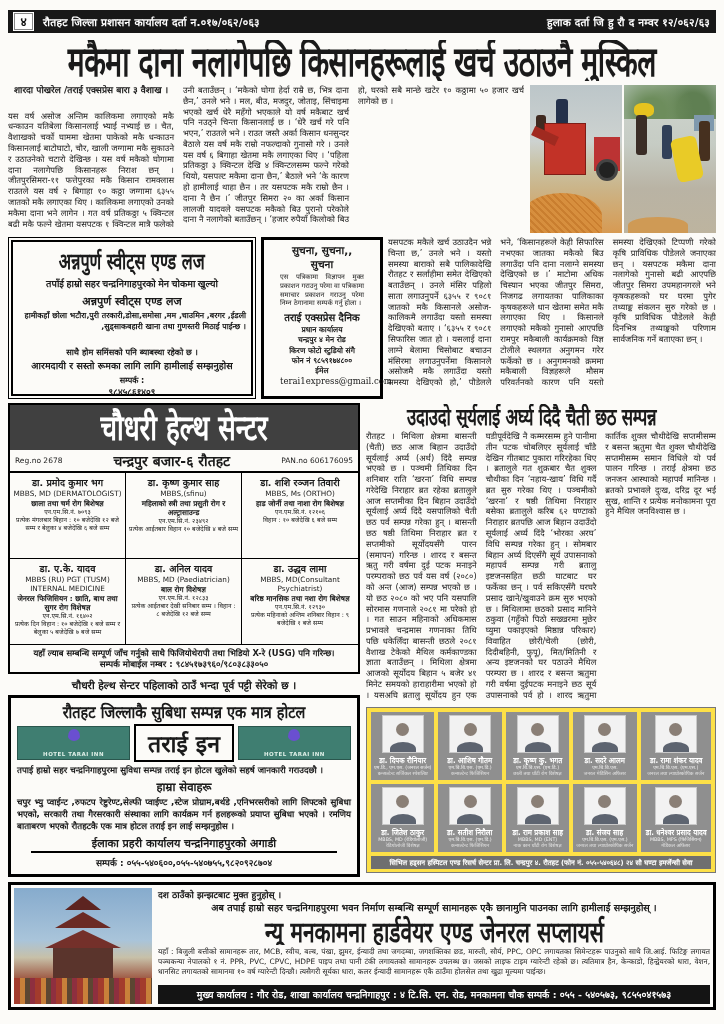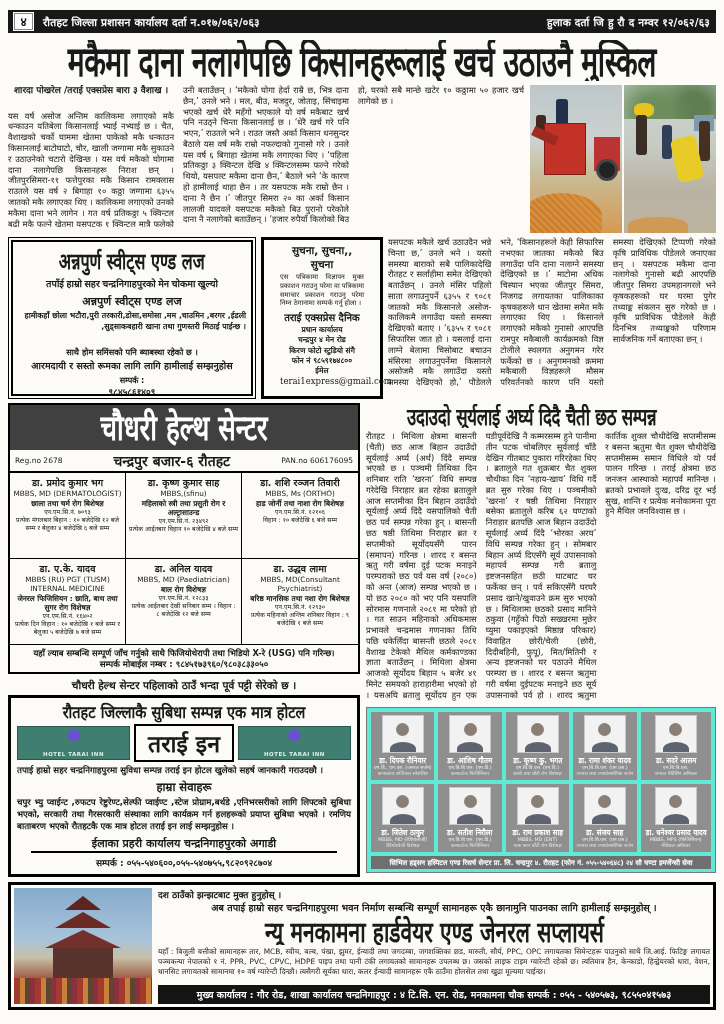--- a/index.html
+++ b/index.html
@@ -99,21 +99,21 @@
   .ho-serv { font-size:8.6px; font-weight:bold; line-height:1.4; text-align:justify; margin-bottom:3px; }
   .ho-loc { text-align:center; font-size:11px; font-weight:bold; border-bottom:2px solid #000; display:block; margin:0 14px 3px; padding-bottom:1px; }
   .ho-con { text-align:center; font-size:9px; font-weight:bold; }
 
   
   .h2wrap { text-align:center; overflow:hidden; margin:1px 0 3px; }
   .h2wrap span { display:inline-block; font-size:18px; font-weight:bold; white-space:nowrap; letter-spacing:-.3px; transform:scale(.93,1.3); transform-origin:left center; }
   .a2cols { column-count:3; column-gap:9px; column-fill:auto; height:272px; overflow:hidden; margin-bottom:4px; }
 
   
-  .hospital { background:#5eead4; border:1px solid #777; padding:4px 4px 3px; }
+  .hospital { background:#fde047; border:1px solid #777; padding:4px 4px 3px; }
   .hs-grid { display:grid; grid-template-columns:repeat(5,1fr); gap:4px; margin-bottom:4px; }
   .hs-cell { background:#8f8f8f; padding:3px 2px; text-align:center; }
   .dphoto { width:42px; height:38px; background:#f2f2f2; margin:0 auto 2px; position:relative; overflow:hidden; border:1px solid #c9c9c9; }
   .dphoto::before { content:""; position:absolute; left:50%; top:7px; width:13px; height:13px; margin-left:-6.5px; border-radius:50%; background:#8a7f76; }
   .dphoto::after { content:""; position:absolute; left:50%; bottom:-4px; width:26px; height:14px; margin-left:-13px; border-radius:50% 50% 0 0; background:#5d6470; }
   .hs-name { font-size:7.6px; font-weight:bold; color:#fff; white-space:nowrap; transform:scaleX(.92); }
   .hs-deg { font-size:4.8px; color:#efefef; line-height:1.25; }
   .hs-spec { font-size:4.8px; color:#e2e2e2; line-height:1.25; }
   .hs-foot { background:#6f6f6f; color:#fff; text-align:center; font-size:6.8px; font-weight:bold; padding:2px 1px; }
 
@@ -304,29 +304,29 @@
             <div class="hs-spec">कन्सल्टेन्ट फिजिसियन</div>
           </div>
           <div class="hs-cell">
             <div class="dphoto"></div>
             <div class="hs-name">डा. कृष्ण कु. भगत</div>
             <div class="hs-deg">एम.बि.बि.एस. (एम.डि.)</div>
             <div class="hs-spec">छाती तथा घाँटी रोग विशेषज्ञ</div>
           </div>
           <div class="hs-cell">
             <div class="dphoto"></div>
+            <div class="hs-name">डा. सदरे आलम</div>
+            <div class="hs-deg">एम.बि.बि.एस.</div>
+            <div class="hs-spec">जनरल मेडिसिन अफिसर</div>
+          </div>
+          <div class="hs-cell">
+            <div class="dphoto"></div>
             <div class="hs-name">डा. रामा शंकर यादव</div>
             <div class="hs-deg">एम.बि.बि.एस. (एम.एस.)</div>
             <div class="hs-spec">जनरल तथा ल्याप्रोस्कोपिक सर्जन</div>
-          </div>
-          <div class="hs-cell">
-            <div class="dphoto"></div>
-            <div class="hs-name">डा. सदरे आलम</div>
-            <div class="hs-deg">एम.बि.बि.एस.</div>
-            <div class="hs-spec">जनरल मेडिसिन अफिसर</div>
           </div>
           <div class="hs-cell">
             <div class="dphoto"></div>
             <div class="hs-name">डा. जितेश ठाकुर</div>
             <div class="hs-deg">MBBS, MD (रेडियोलोजी)</div>
             <div class="hs-spec">रेडियोलोजी विशेषज्ञ</div>
           </div>
           <div class="hs-cell">
             <div class="dphoto"></div>
             <div class="hs-name">डा. सतीश निरौला</div>

